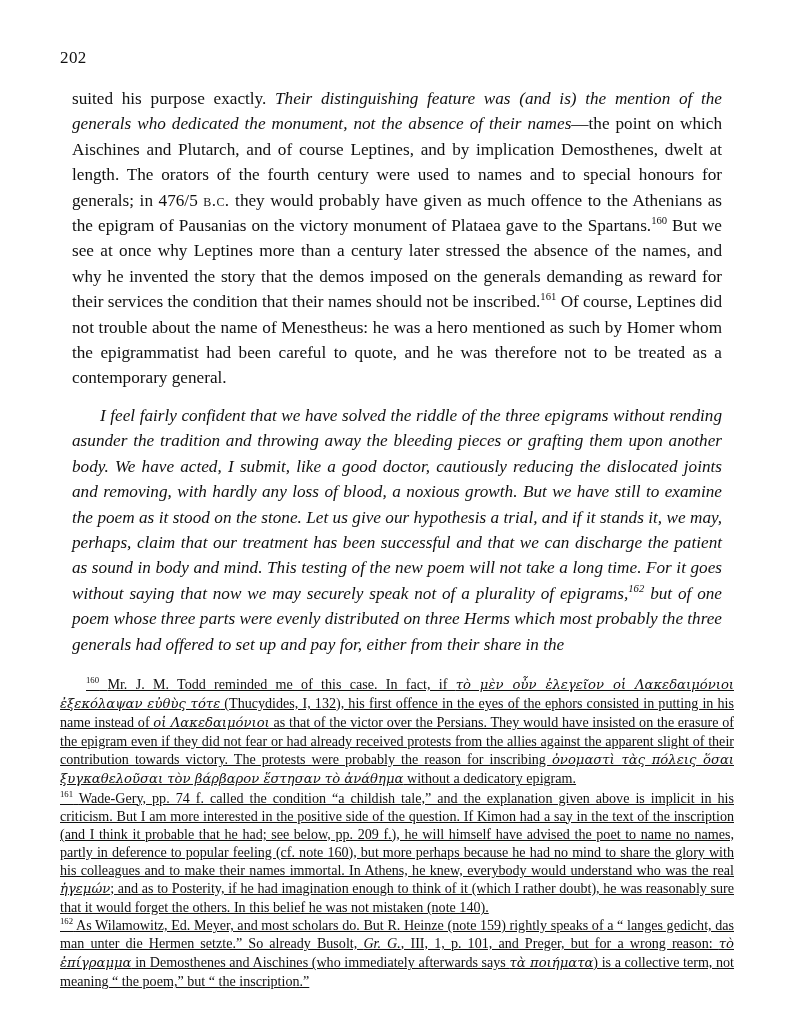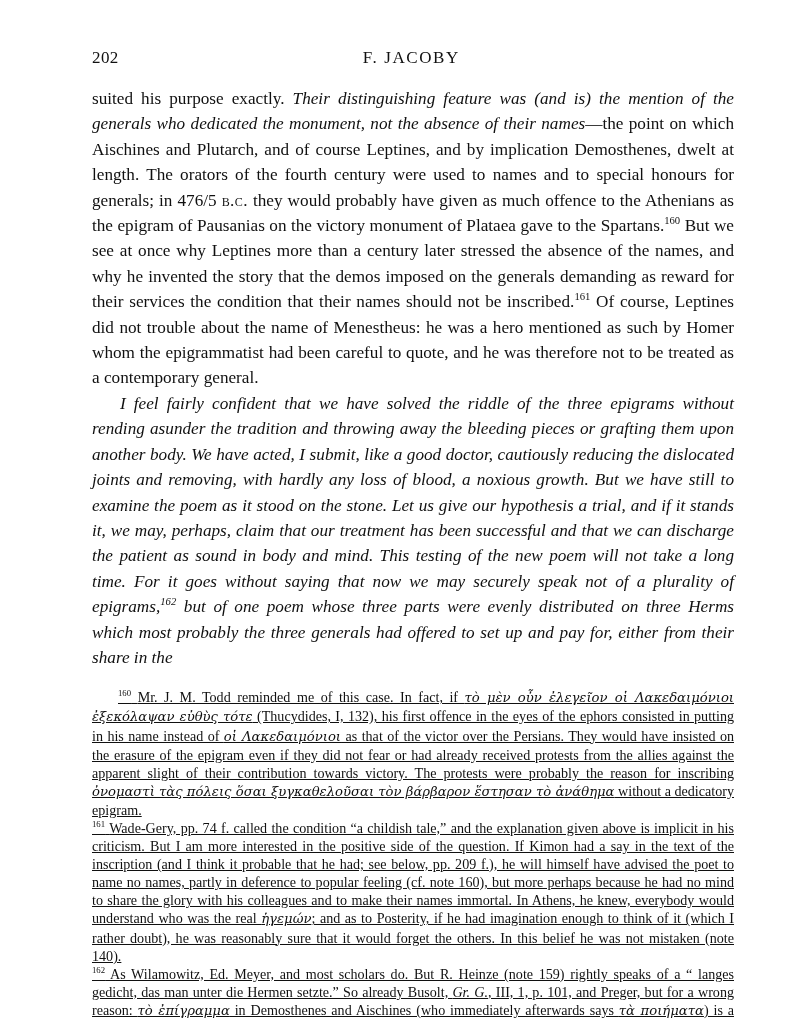--- a/index.html
+++ b/index.html
@@ -12,21 +12,21 @@
     height: 1024px;
     font-family: "Liberation Serif", "DejaVu Serif", serif;
     color: #101010;
     position: relative;
     overflow: hidden;
   }
   .page {
     width: 796px;
     height: 781px;
     box-sizing: border-box;
-    padding: 48px 62px 24px 92px;
+    padding: 48px 62px 24px 60px;
     position: relative;
   }
   .running-head {
     display: flex;
     align-items: baseline;
     height: 22px;
     margin-bottom: 16px;
   }
   .folio {
     font-size: 17px;
@@ -40,21 +40,21 @@
     padding-right: 30px;
   }
   .body-text {
     font-size: 17.2px;
     line-height: 25.4px;
     text-align: justify;
     text-justify: inter-word;
     hyphens: none;
   }
   .body-text p {
-    margin: 0;
+    margin: 12px;
   }
   .body-text p.indent {
     text-indent: 28px;
     font-style: italic;
   }
   .it {
     font-style: italic;
   }
   .sc {
     font-variant: small-caps;
@@ -95,21 +95,20 @@
     line-height: 0;
   }
 </style>
 </head>
 <body>
 
 <div class="page">
 
   <div class="running-head">
     <div class="folio">202</div>
-    <div class="head-title">F. JACOBY</div>
   </div>
 
   <div class="body-text" id="body-text">
       <p><span>suited his purpose exactly.  </span><span class="it">Their distinguishing feature was (and is) the mention of the generals who dedicated the monument, not the absence of their names</span><span>—the point on which Aischines and Plutarch, and of course Leptines, and by implication Demosthenes, dwelt at length.  The orators of the fourth century were used to names and to special honours for generals; in 476/5 </span><span class="sc">b.c.</span><span> they would probably have given as much offence to the Athenians as the epigram of Pausanias on the victory monument of Plataea gave to the Spartans.</span><sup>160</sup><span>  But we see at once why Leptines more than a century later stressed the absence of the names, and why he invented the story that the demos imposed on the generals demanding as reward for their services the condition that their names should not be inscribed.</span><sup>161</sup><span>  Of course, Leptines did not trouble about the name of Menestheus: he was a hero mentioned as such by Homer whom the epigrammatist had been careful to quote, and he was therefore not to be treated as a contemporary general.</span></p>
       <p class="indent"><span>I feel fairly confident that we have solved the riddle of the three epigrams without rending asunder the tradition and throwing away the bleeding pieces or grafting them upon another body.  We have acted, I submit, like a good doctor, cautiously reducing the dislocated joints and removing, with hardly any loss of blood, a noxious growth.  But we have still to examine the poem as it stood on the stone.  Let us give our hypothesis a trial, and if it stands it, we may, perhaps, claim that our treatment has been successful and that we can discharge the patient as sound in body and mind.  This testing of the new poem will not take a long time.  For it goes without saying that now we may securely speak not of a plurality of epigrams,</span><sup>162</sup><span> but of one poem whose three parts were evenly distributed on three Herms which most probably the three generals had offered to set up and pay for, either from their share in the</span></p>
     </div>
 
   <div class="notes-rule"></div>
 
   <div class="notes" id="footnotes">

